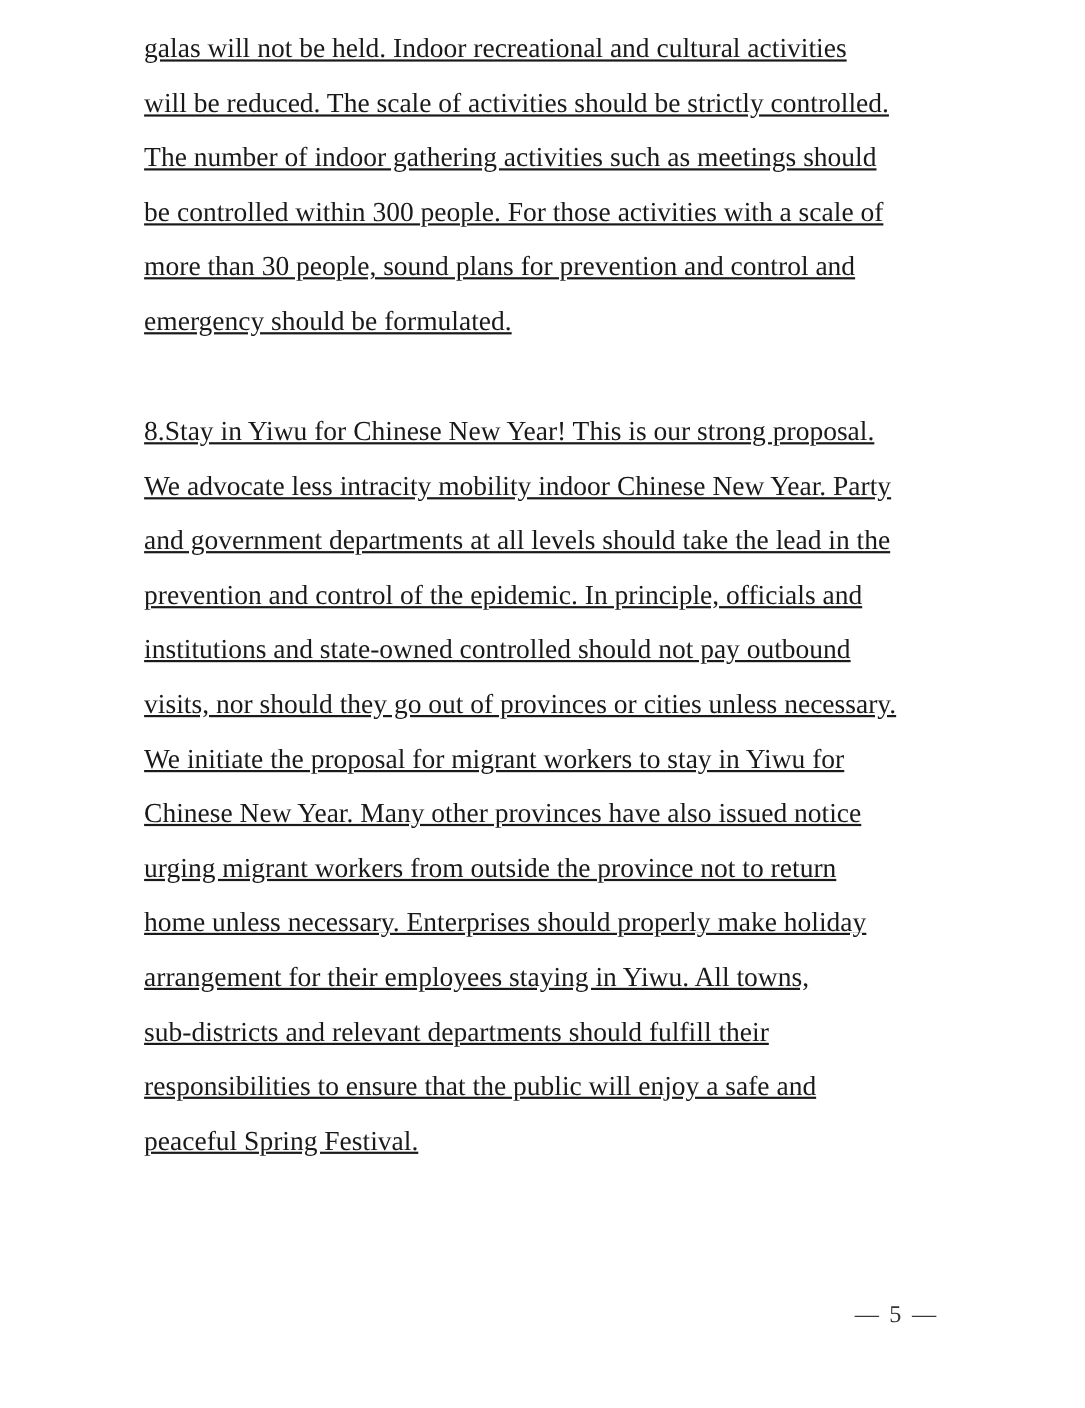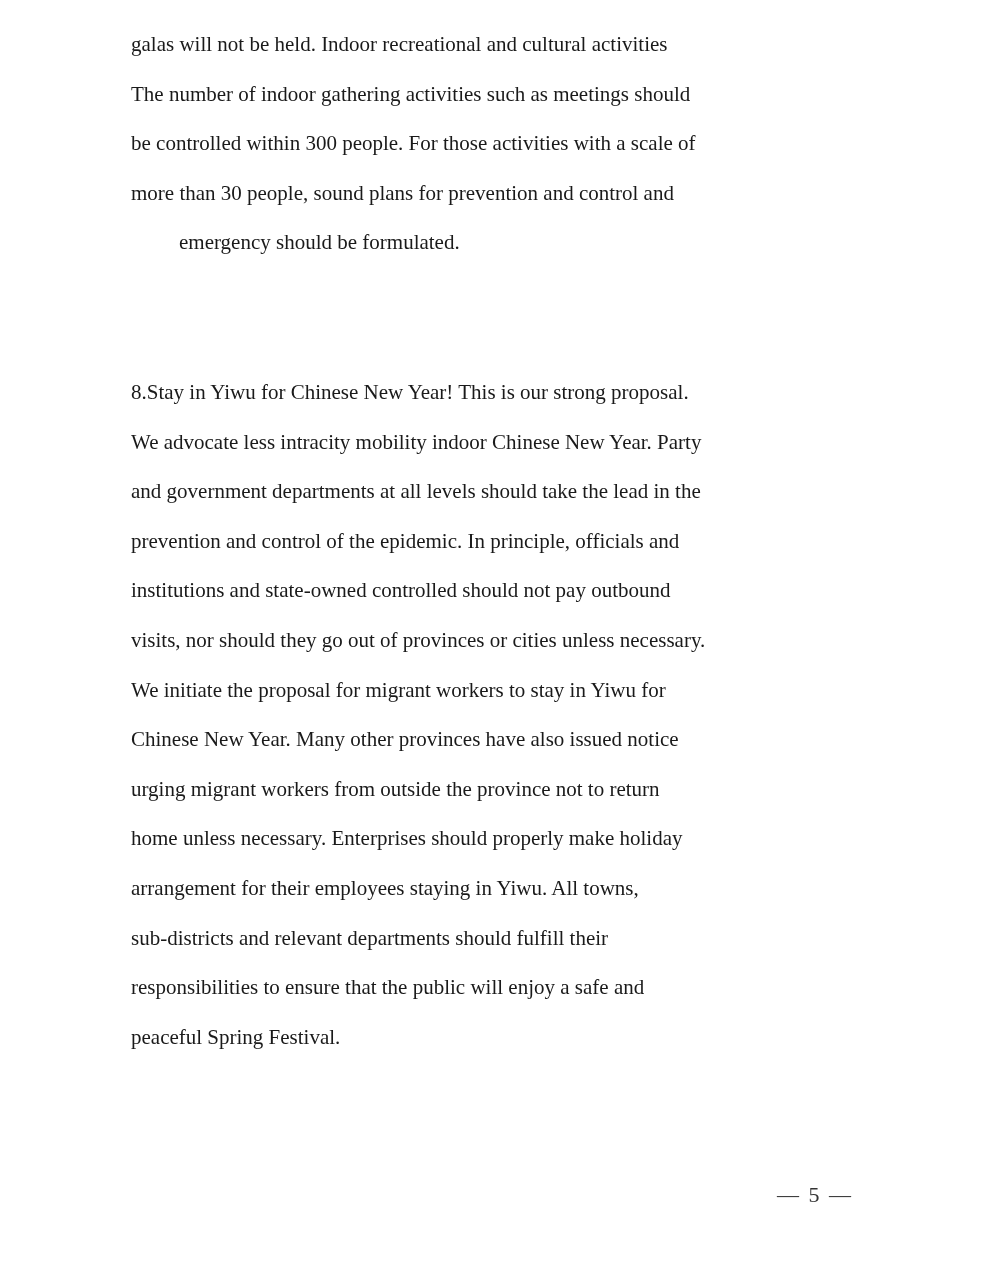--- a/index.html
+++ b/index.html
@@ -23,25 +23,26 @@
     }
     .para {
       position: absolute;
       left: 131px;
       width: 725px;
     }
     .line {
       display: block;
       height: 49.6px;
       line-height: 49.6px;
-      font-size: 21px;
+      font-size: 25px;
       text-align: justify;
       text-align-last: justify;
       white-space: nowrap;
       overflow: visible;
+      text-decoration: underline;
     }
     .line.last {
       text-align-last: left;
     }
     #para-1 { top: 20px; }
     #para-2 { top: 368px; }
     .page-number {
       position: absolute;
       left: 772px;
       top: 1180px;
@@ -54,24 +55,25 @@
       letter-spacing: 2px;
     }
   </style>
 </head>
 <body>
 
 <div class="page">
 
   <div class="para" id="para-1">
     <div class="line" style="white-space: nowrap; word-spacing: 0px; text-align: left; text-align-last: left;">galas will not be held. Indoor recreational and cultural activities</div>
+    <div class="line" style="white-space: nowrap; word-spacing: 0px; text-align: left; text-align-last: left;">will be reduced. The scale of activities should be strictly controlled.</div>
     <div class="line" style="white-space: nowrap; word-spacing: 0px; text-align: left; text-align-last: left;">The number of indoor gathering activities such as meetings should</div>
     <div class="line" style="white-space: nowrap; word-spacing: 0px; text-align: left; text-align-last: left;">be controlled within 300 people. For those activities with a scale of</div>
     <div class="line" style="white-space: nowrap; word-spacing: 0px; text-align: left; text-align-last: left;">more than 30 people, sound plans for prevention and control and</div>
-    <div class="line last" style="white-space: nowrap; margin-left: 48px;">emergency should be formulated.</div>
+    <div class="line last" style="white-space: nowrap;">emergency should be formulated.</div>
   </div>
 
   <div class="para" id="para-2">
     <div class="line" style="white-space: nowrap; word-spacing: 0px; text-align: right; text-align-last: left;">8.Stay in Yiwu for Chinese New Year! This is our strong proposal.</div>
     <div class="line" style="white-space: nowrap; word-spacing: 0px; text-align: left; text-align-last: left;">We advocate less intracity mobility indoor Chinese New Year. Party</div>
     <div class="line" style="white-space: nowrap; word-spacing: 0px; text-align: left; text-align-last: left;">and government departments at all levels should take the lead in the</div>
     <div class="line" style="white-space: nowrap; word-spacing: 0px; text-align: left; text-align-last: left;">prevention and control of the epidemic. In principle, officials and</div>
     <div class="line" style="white-space: nowrap; word-spacing: 0px; text-align: left; text-align-last: left;">institutions and state-owned controlled should not pay outbound</div>
     <div class="line" style="white-space: nowrap; word-spacing: 0px; text-align: left; text-align-last: left;">visits, nor should they go out of provinces or cities unless necessary.</div>
     <div class="line" style="white-space: nowrap; word-spacing: 0px; text-align: left; text-align-last: left;">We initiate the proposal for migrant workers to stay in Yiwu for</div>

